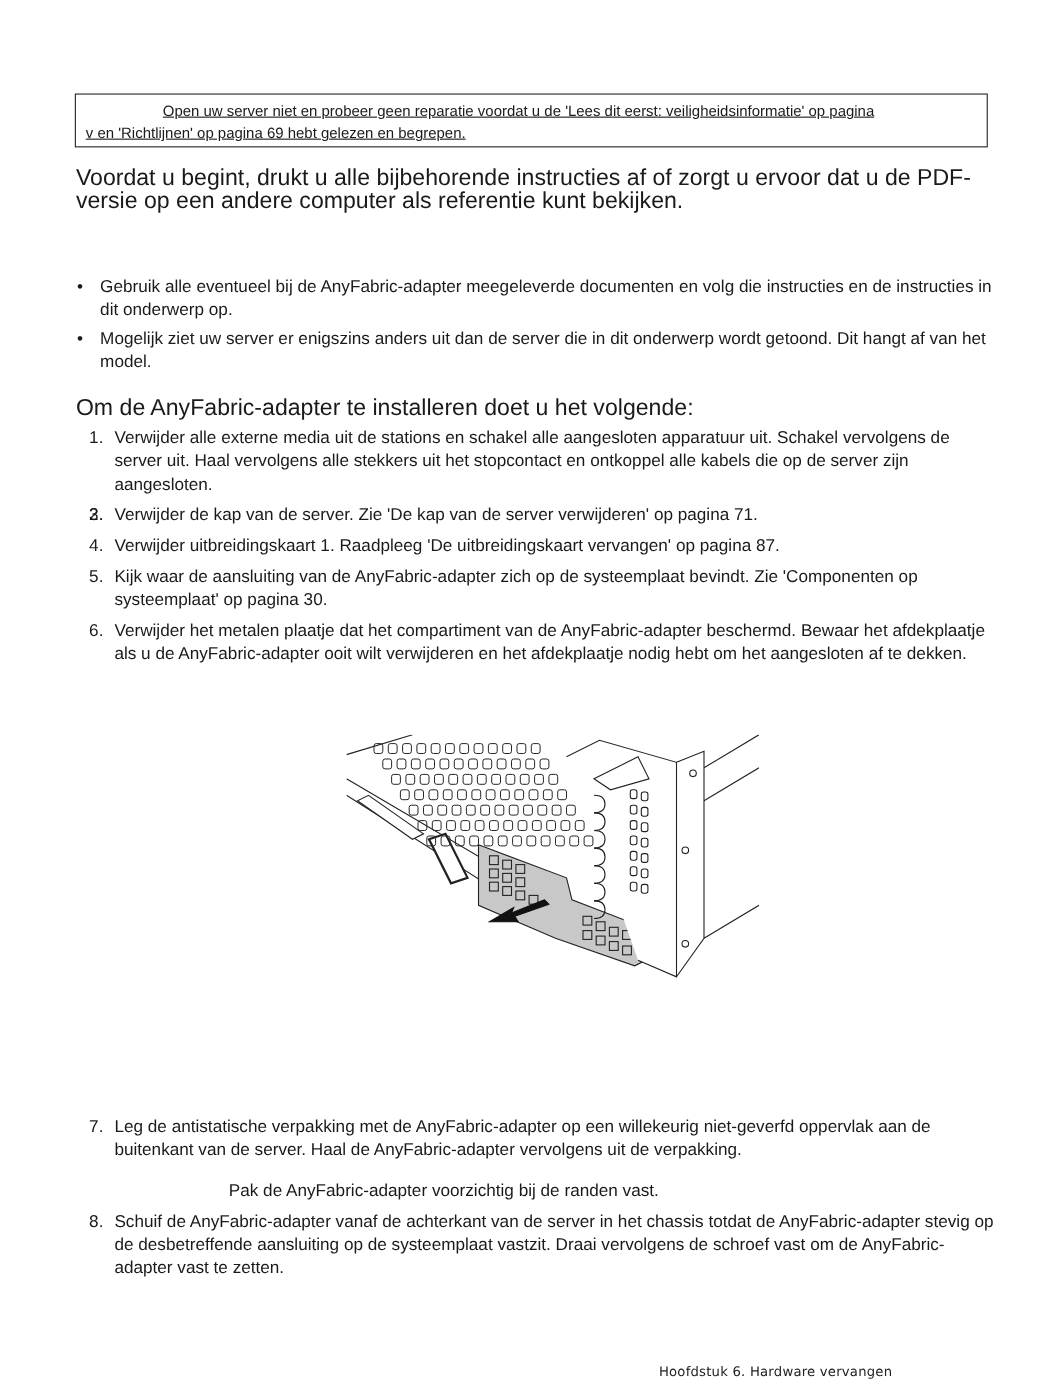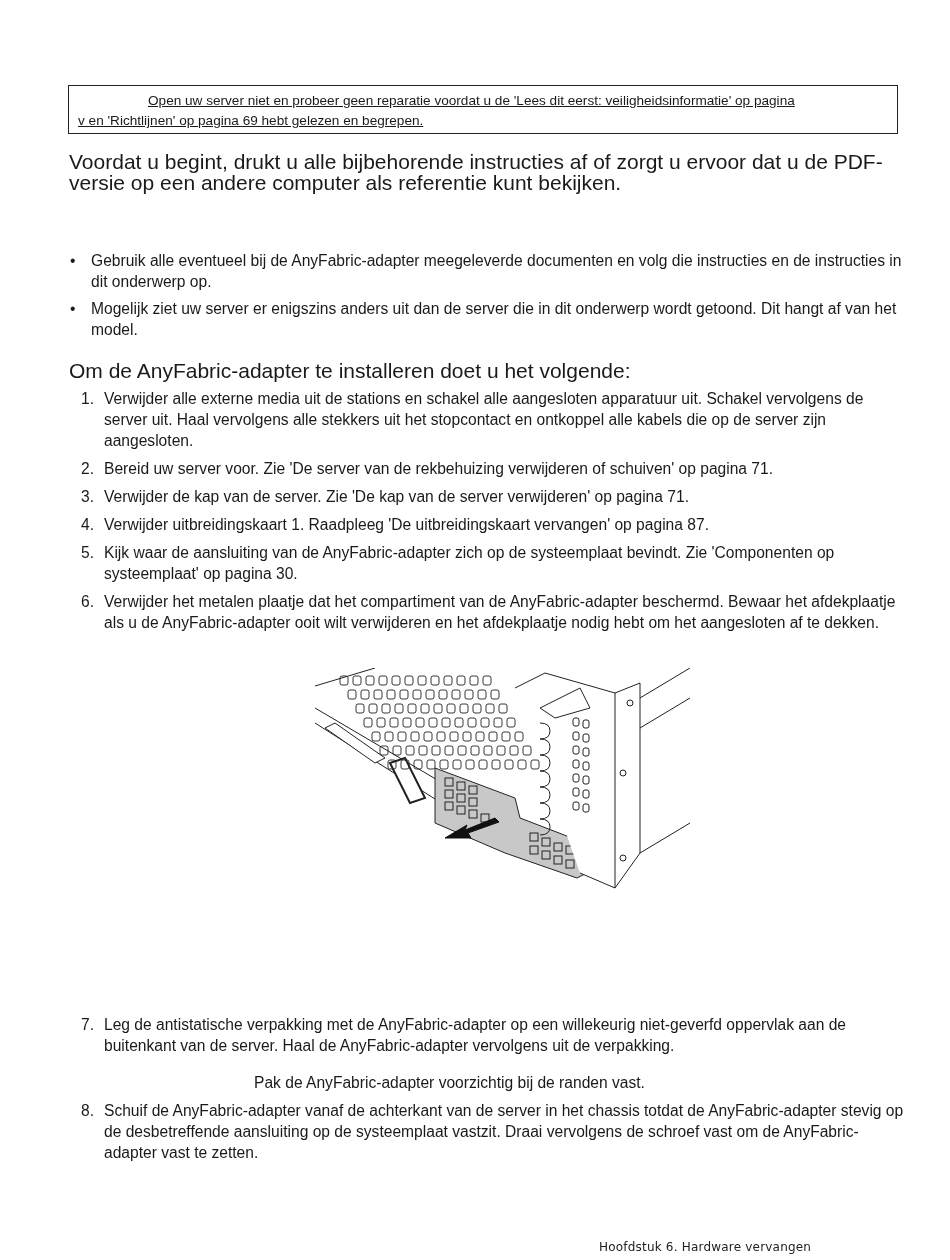--- a/index.html
+++ b/index.html
@@ -15,21 +15,21 @@
   .para { position: absolute; left: 69px; width: 840px; font-size: 21px; line-height: 21px; }
 
   .bullet-list { position: absolute; left: 69px; top: 250px; width: 840px; margin: 0; padding: 0; list-style: none; }
   .bullet-list li { position: relative; padding-left: 22px; font-size: 15.6px; line-height: 21px; margin-bottom: 6px; }
   .bullet-list li .dot { position: absolute; left: 1px; top: 0; }
 
   .steps { position: absolute; left: 69px; width: 840px; margin: 0; padding: 0; list-style: none; }
   .steps li { position: relative; padding-left: 35px; font-size: 15.6px; line-height: 21px; margin-bottom: 7px; }
   .steps li .num { position: absolute; left: 12px; top: 0; }
 
-  .note-line { position: absolute; left: 208px; top: 1072px; font-size: 15.6px; line-height: 21px; margin-left: 46px; }
+  .note-line { position: absolute; left: 208px; top: 1072px; font-size: 15.6px; line-height: 21px; }
 
   .figure { position: absolute; left: 315px; top: 668px; width: 375px; height: 225px; }
 
   .footer { position: absolute; left: 599px; top: 1240px; font-size: 12px; letter-spacing: 0.2px; color: #222;
             font-family: "DejaVu Sans", sans-serif; }
 </style>
 </head>
 <body>
 
 <div class="page">
@@ -43,21 +43,21 @@
 
   <ul class="bullet-list">
     <li><span class="dot">•</span><span>Gebruik alle eventueel bij de AnyFabric-adapter meegeleverde documenten en volg die instructies en de instructies in dit onderwerp op.</span></li>
     <li><span class="dot">•</span><span>Mogelijk ziet uw server er enigszins anders uit dan de server die in dit onderwerp wordt getoond. Dit hangt af van het model.</span></li>
   </ul>
 
   <p class="para" style="top:360px; margin:0;">Om de AnyFabric-adapter te installeren doet u het volgende:</p>
 
   <ol class="steps" style="top:388px;">
     <li><span class="num">1.</span><span>Verwijder alle externe media uit de stations en schakel alle aangesloten apparatuur uit. Schakel vervolgens de server uit. Haal vervolgens alle stekkers uit het stopcontact en ontkoppel alle kabels die op de server zijn aangesloten.</span></li>
-    <li><span class="num">2.</span><span>Bereid uw server voor. Zie 'De server van de rekbehuizing verwijderen of schuiven' op pagina 71.</span></li>
+    <li><span class="num">2.</span></li>
     <li><span class="num">3.</span><span>Verwijder de kap van de server. Zie 'De kap van de server verwijderen' op pagina 71.</span></li>
     <li><span class="num">4.</span><span>Verwijder uitbreidingskaart 1. Raadpleeg 'De uitbreidingskaart vervangen' op pagina 87.</span></li>
     <li><span class="num">5.</span><span>Kijk waar de aansluiting van de AnyFabric-adapter zich op de systeemplaat bevindt. Zie 'Componenten op systeemplaat' op pagina 30.</span></li>
     <li><span class="num">6.</span><span>Verwijder het metalen plaatje dat het compartiment van de AnyFabric-adapter beschermd. Bewaar het afdekplaatje als u de AnyFabric-adapter ooit wilt verwijderen en het afdekplaatje nodig hebt om het aangesloten af te dekken.</span></li>
   </ol>
 
   <div class="figure">
     <svg width="375" height="225" viewBox="0 0 375 225" fill="none" stroke="#222" stroke-width="1">
 
       <path d="M0 18 L60 0"></path>

